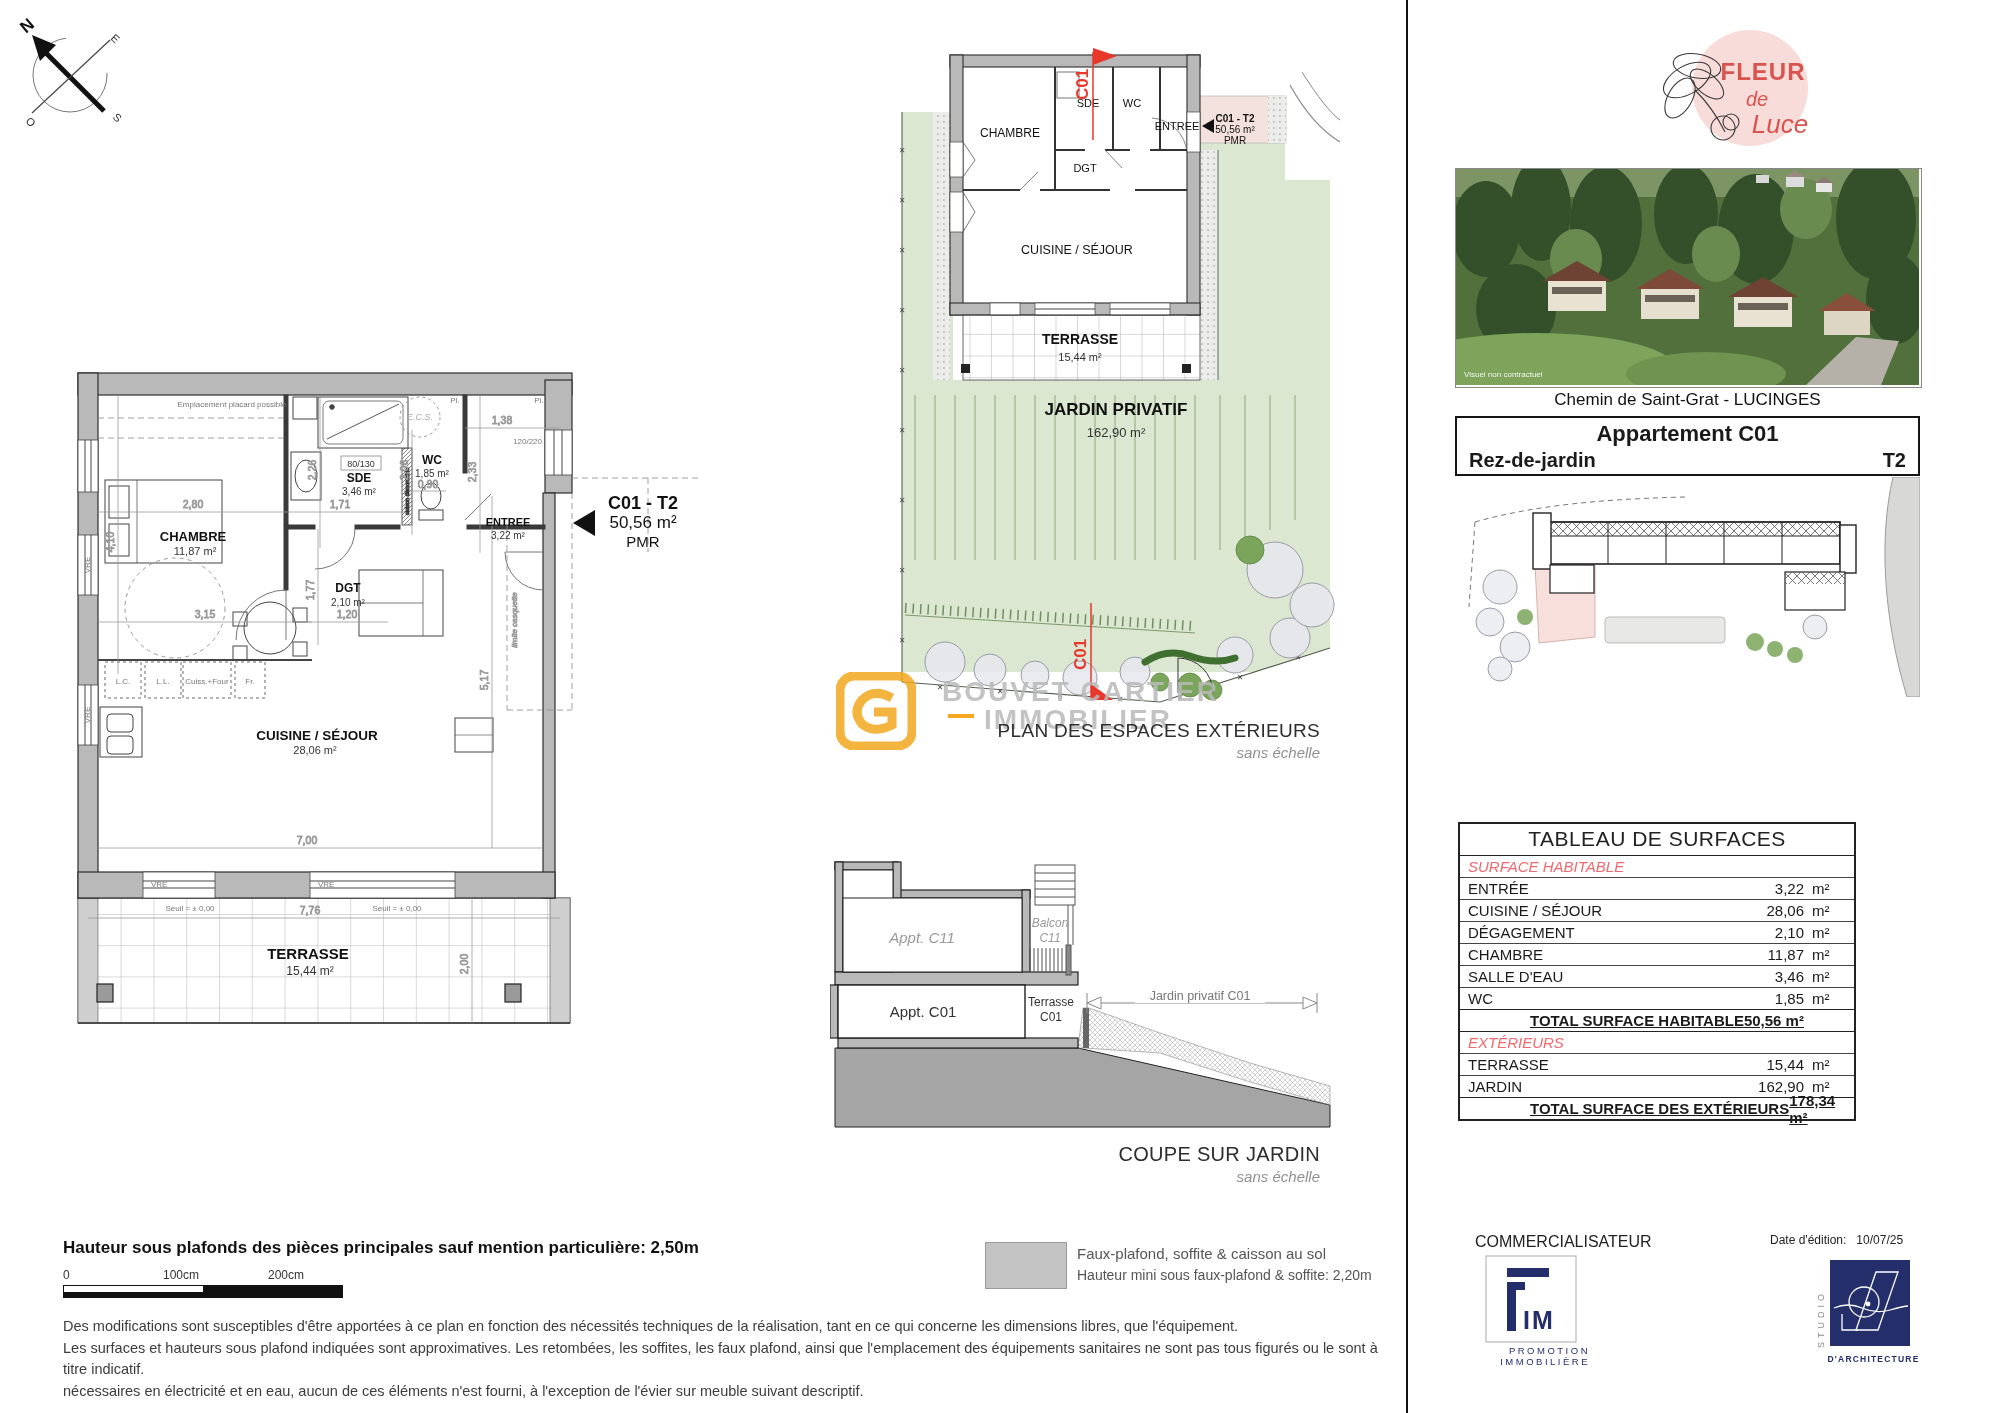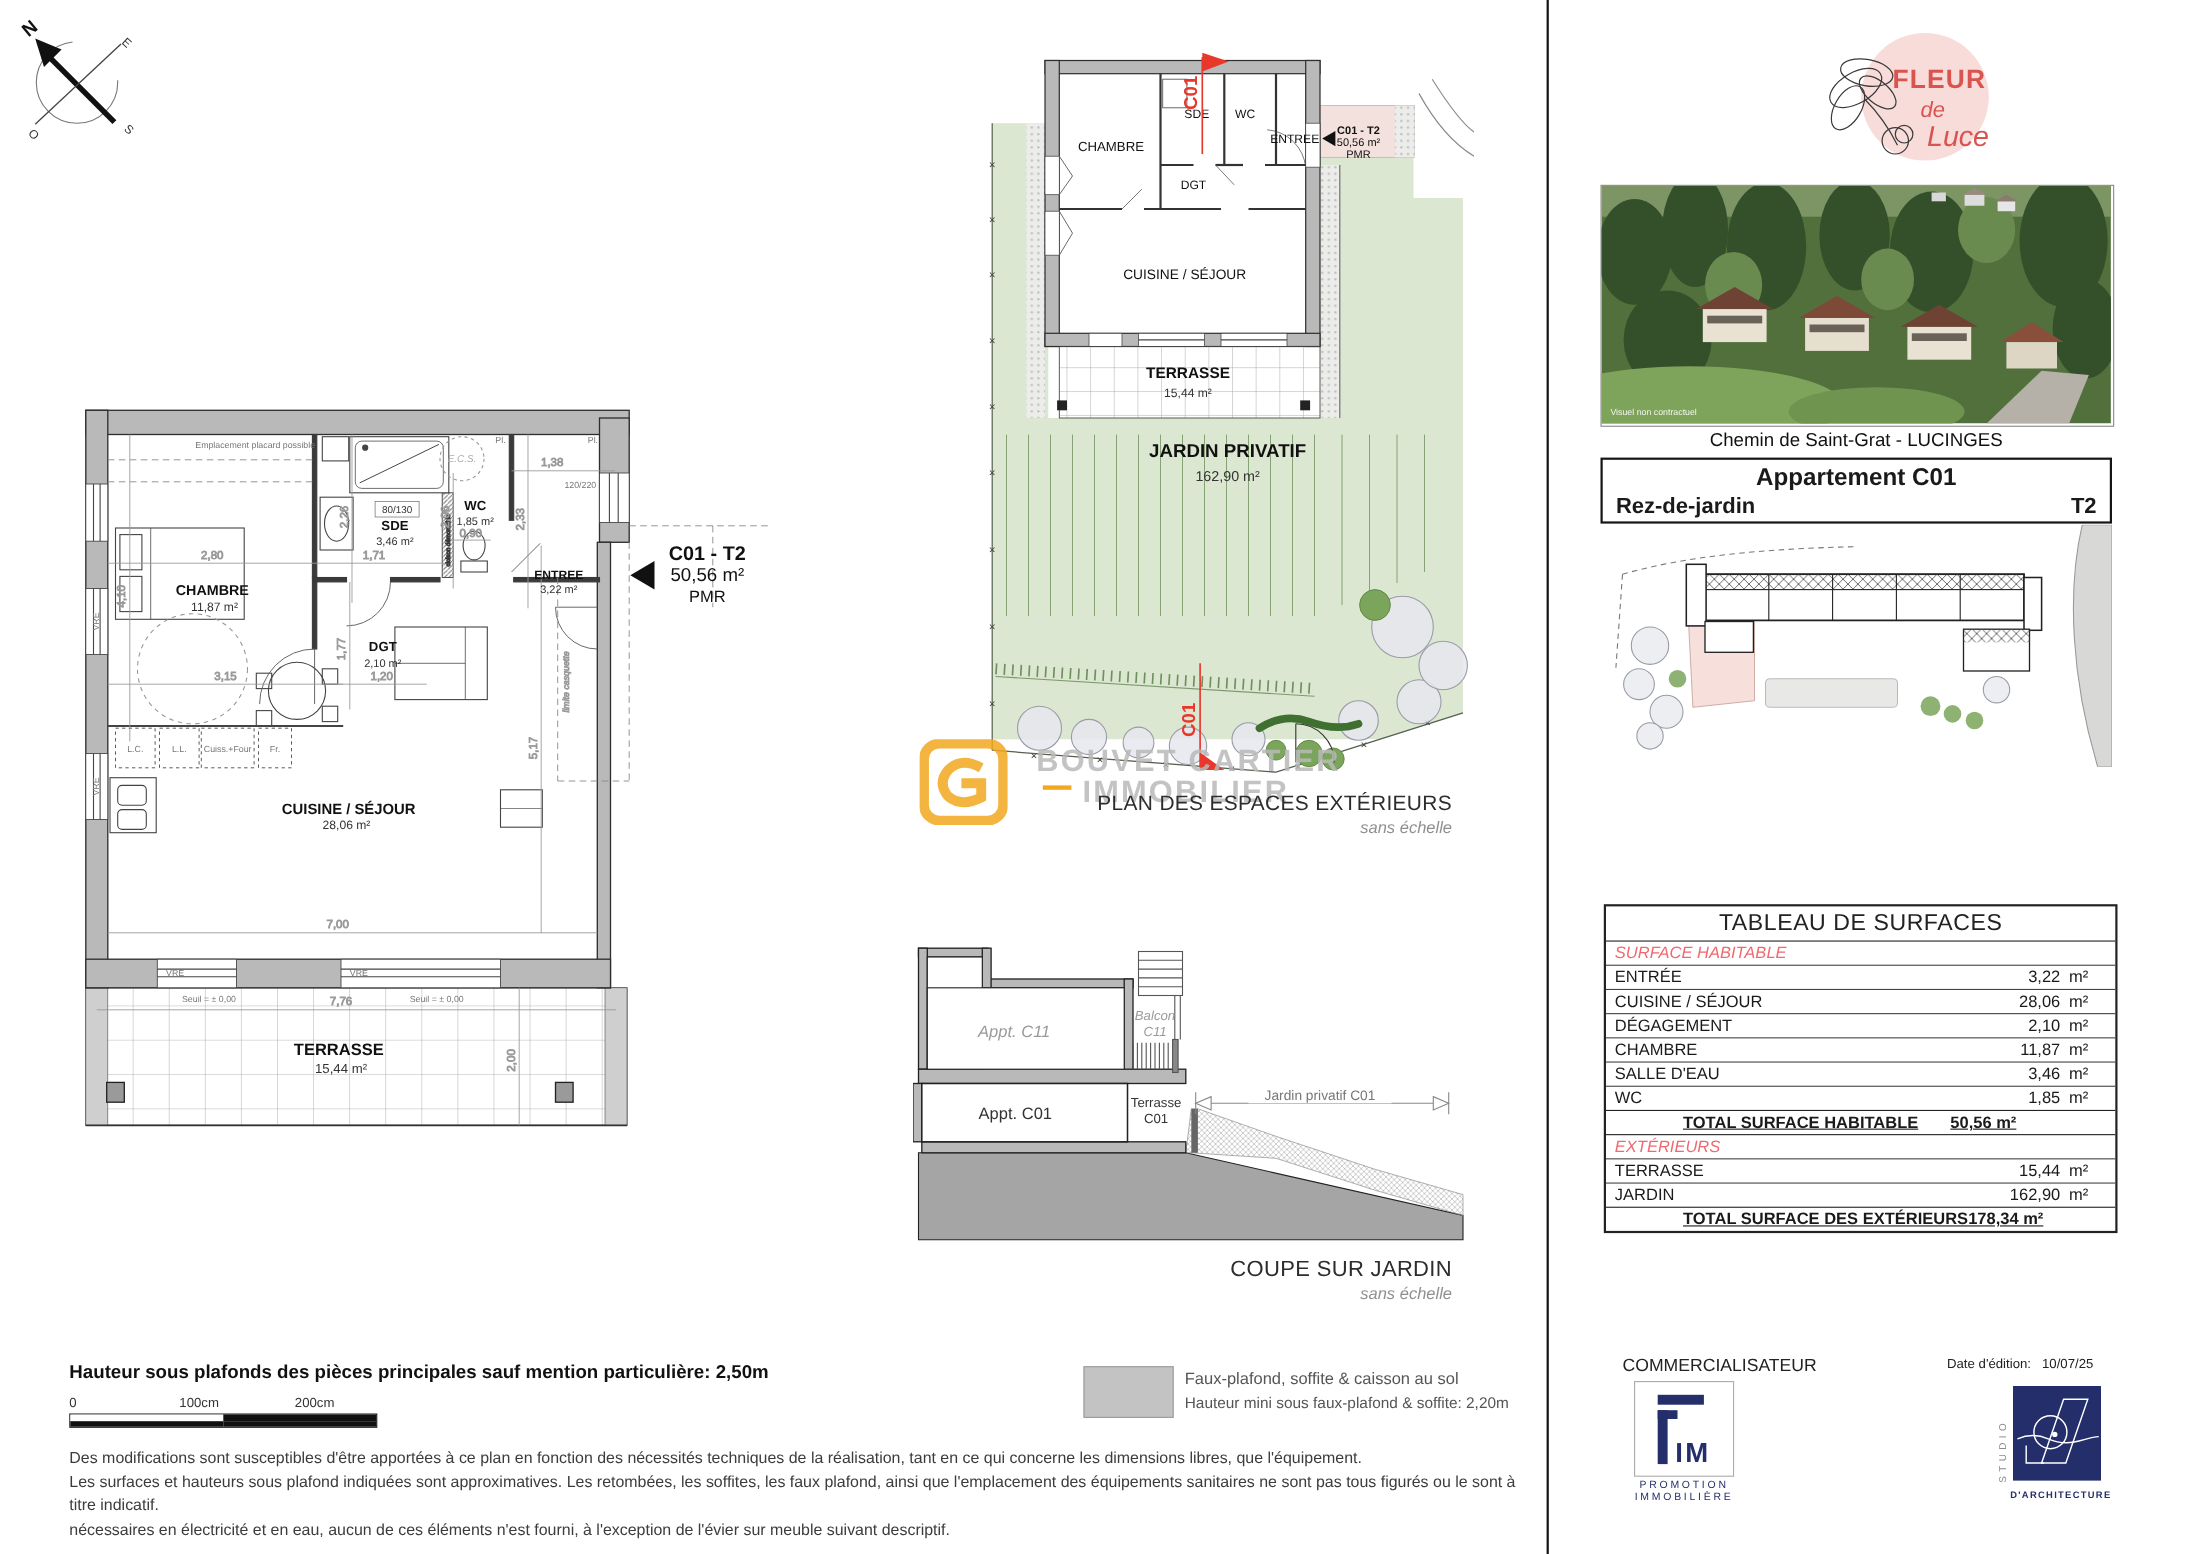--- a/index.html
+++ b/index.html
@@ -14,39 +14,39 @@
   
   .divider{position:absolute;left:1406px;top:0;width:2px;height:1413px;background:#111;}
   .brand{left:1635px;top:18px;width:200px;height:140px;}
   .photo{left:1455px;top:168px;width:465px;height:218px;border:1px solid #888;}
   .address{left:1455px;top:390px;width:465px;text-align:center;font-size:17px;color:#111;}
   .infobox{left:1455px;top:416px;width:465px;height:60px;border:2px solid #151515;box-sizing:border-box;}
   .infobox .t{margin-top:3px;text-align:center;font-size:22px;font-weight:bold;}
   .infobox .row{display:flex;justify-content:space-between;padding:0 12px;font-size:20px;font-weight:bold;margin-top:2px;}
   .siteplan{left:1455px;top:477px;width:465px;height:220px;}
   
-  .surftable{left:1458px;top:822px;width:467px;border:2px solid #222;box-sizing:border-box;background:#fff;font-size:15px;}
+  .surftable{left:1458px;top:822px;width:398px;border:2px solid #222;box-sizing:border-box;background:#fff;font-size:15px;}
   .surftable .title{text-align:center;font-size:21px;letter-spacing:.5px;color:#222;padding:3px 0 4px;border-bottom:1.5px solid #222;}
   .strow{display:flex;align-items:center;height:21px;border-top:1px solid #444;}
   .strow:first-child{border-top:none;}
   .strow .lbl{flex:1;padding-left:8px;white-space:nowrap;}
   .strow .val{width:60px;text-align:right;}
   .strow .unit{width:42px;padding-left:8px;}
   .strow.sect{color:#f0696f;font-style:italic;border-top:1.5px solid #222;}
   .strow.total{font-weight:bold;border-top:1.5px solid #222;}
   .strow.total .lbl{padding-left:70px;text-decoration:underline;}
   .strow.total .tval{width:150px;text-align:left;text-decoration:underline;}
   
   .cap{font-size:19px;color:#2d2d2d;letter-spacing:.3px;text-align:right;}
   .capsub{font-size:15px;color:#909090;font-style:italic;text-align:right;}
   .wmtext{color:rgba(185,185,185,.85);font-weight:bold;letter-spacing:2px;font-size:28px;white-space:nowrap;}
   
   .commlbl{left:1455px;top:1233px;font-size:16px;color:#222;margin-left:20px;}
   .datebox{left:1770px;top:1233px;font-size:12px;color:#222;}
-  .promo{left:1472px;top:1345px;width:118px;text-align:center;color:#232e6a;font-size:9.5px;letter-spacing:2.5px;line-height:11px;}
+  .promo{left:1472px;top:1345px;width:118px;text-align:right;color:#232e6a;font-size:9.5px;letter-spacing:2.5px;line-height:11px;}
   .darch{left:1826px;top:1354px;width:95px;text-align:center;color:#232e6a;font-size:8.5px;font-weight:bold;letter-spacing:1.2px;}
   .studiov{left:1816px;top:1262px;height:86px;writing-mode:vertical-rl;transform:rotate(180deg);
            font-size:9px;color:#8a8a8a;letter-spacing:4px;}
   
   .hnote{left:63px;top:1238px;font-size:17px;font-weight:bold;color:#111;}
   .scalelbl{font-size:12px;color:#333;}
   .legendtxt1{left:1077px;top:1245px;font-size:15px;color:#555;}
   .legendtxt2{left:1077px;top:1267px;font-size:14px;color:#555;}
   .legendswatch{left:985px;top:1242px;width:80px;height:45px;background:#c3c3c3;border:1px solid #9a9a9a;}
   .disc{left:63px;top:1316px;width:1330px;font-size:14.5px;color:#3c3c3c;line-height:21.5px;}

